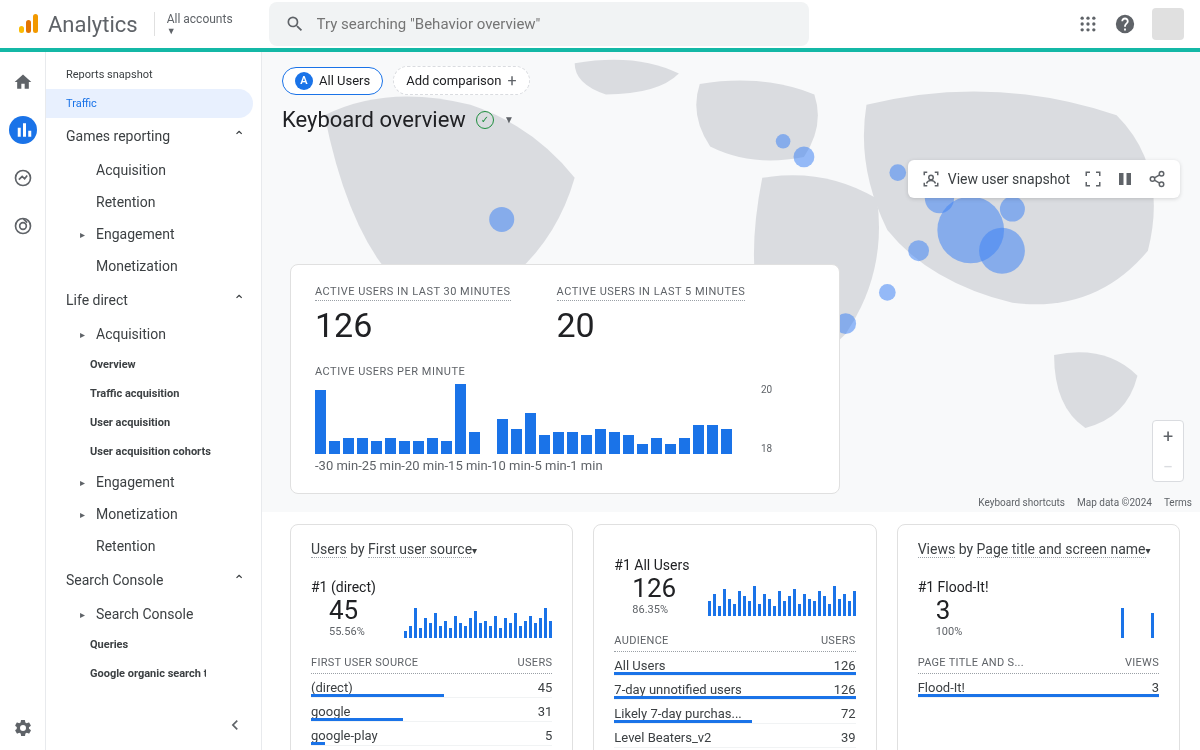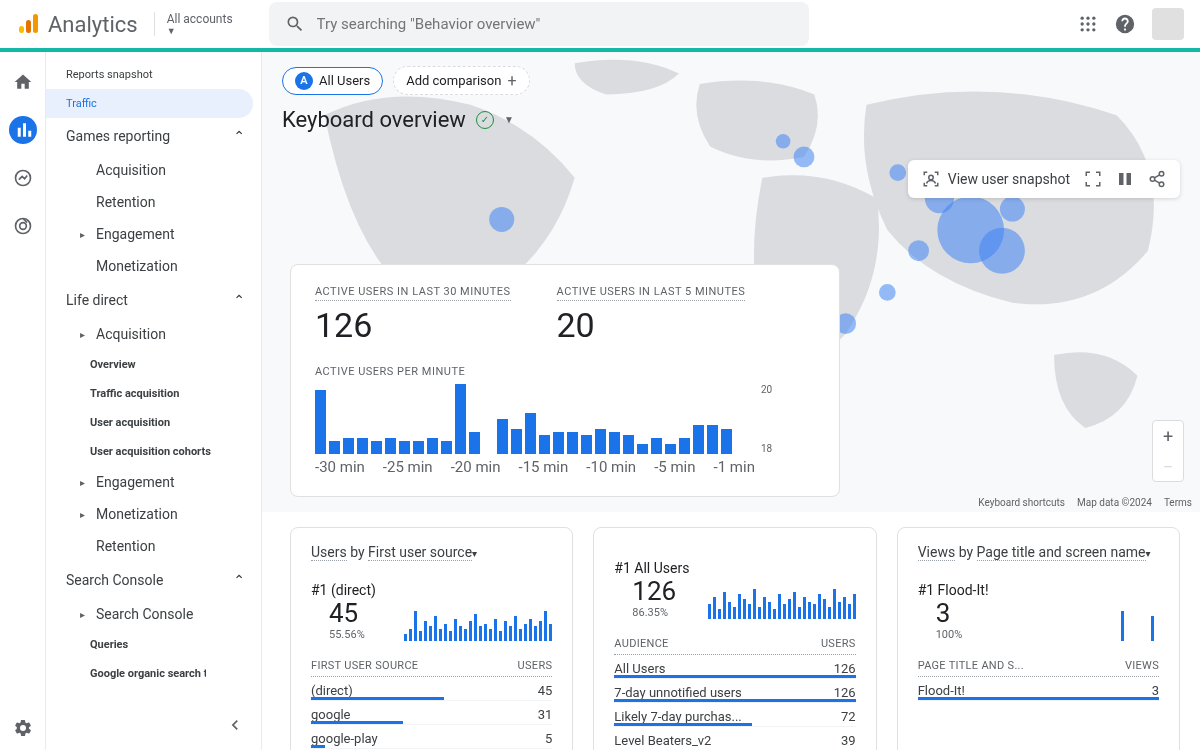--- a/index.html
+++ b/index.html
@@ -53,21 +53,21 @@
 .snap-btn { display:flex; align-items:center; gap:8px; cursor:pointer; color:#3c4043; }
 
 .overview-card { position:relative; z-index:2; margin:120px 360px 20px 28px; background:#fff; border:1px solid #e0e0e0; border-radius:8px; padding:20px 24px; display:flex; gap:40px; }
 .ov-col { display:flex; flex-direction:column; }
 .ov-label { font-size:11px; letter-spacing:0.5px; color:#5f6368; border-bottom:1px dotted #9aa0a6; padding-bottom:2px; margin-bottom:4px; text-transform:uppercase; }
 .ov-value { font-size:34px; font-weight:400; color:#202124; }
 .perminute { margin-top:20px; }
 .perminute-label { font-size:11px; letter-spacing:0.5px; color:#5f6368; text-transform:uppercase; margin-bottom:6px; }
 .bar-chart { display:flex; align-items:flex-end; gap:3px; height:70px; width:440px; position:relative; }
 .bar { width:11px; background:#1a73e8; }
-.bar-axis { display:flex; justify-content:space-between; font-size:15px; color:#5f6368; margin-top:4px; width:440px; }
+.bar-axis { display:flex; font-size:13px; color:#5f6368; margin-top:4px; width:440px; }
 .y-axis { font-size:10px; color:#5f6368; display:flex; flex-direction:column; justify-content:space-between; height:70px; padding-left:6px; }
 
 .cards-row { display:flex; gap:20px; padding:10px 20px 20px 28px; position:relative; z-index:2; }
 .card { flex:1; background:#fff; border:1px solid #e0e0e0; border-radius:8px; padding:16px 20px; min-height:240px; }
 .card-title { font-size:14px; color:#3c4043; padding-bottom:6px; }
 .card-title .dotted { border-bottom:1px dotted #9aa0a6; }
 .card-top { display:flex; justify-content:space-between; align-items:flex-end; margin-top:16px; }
 .top-rank { font-size:14px; color:#202124; }
 .top-val { font-size:26px; margin-left:18px; }
 .top-pct { font-size:11px; color:#5f6368; margin-left:18px; }

